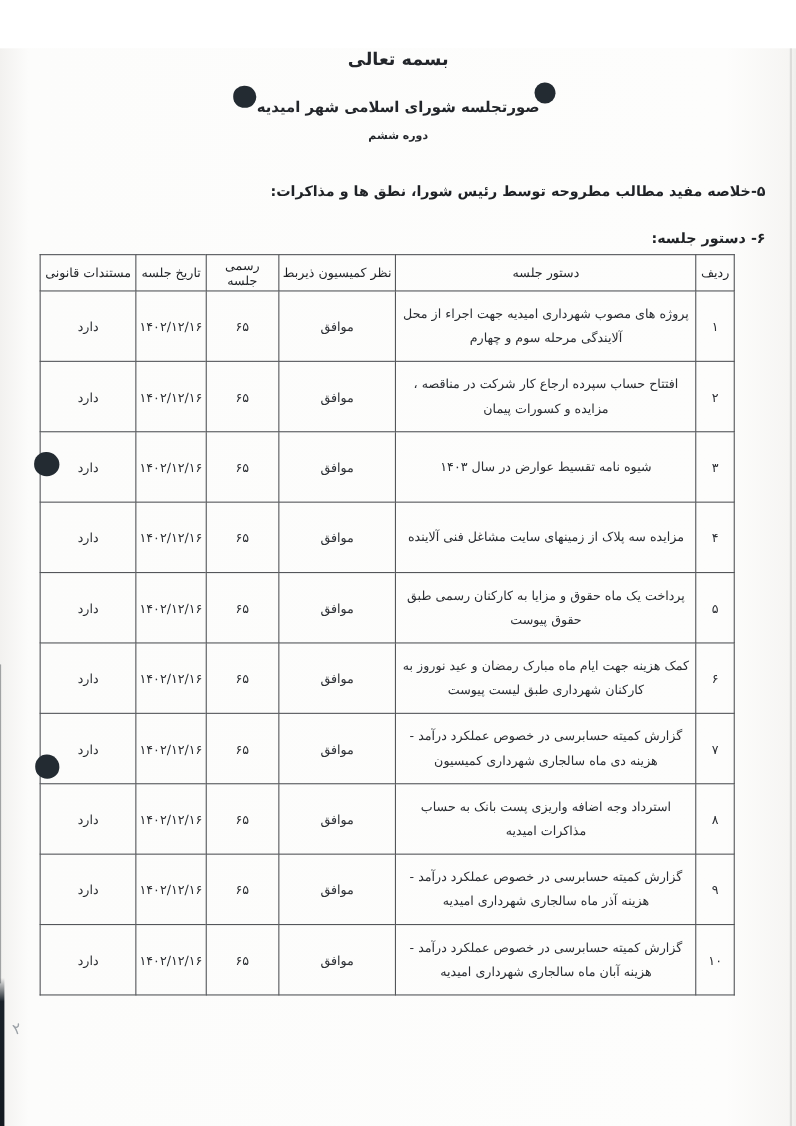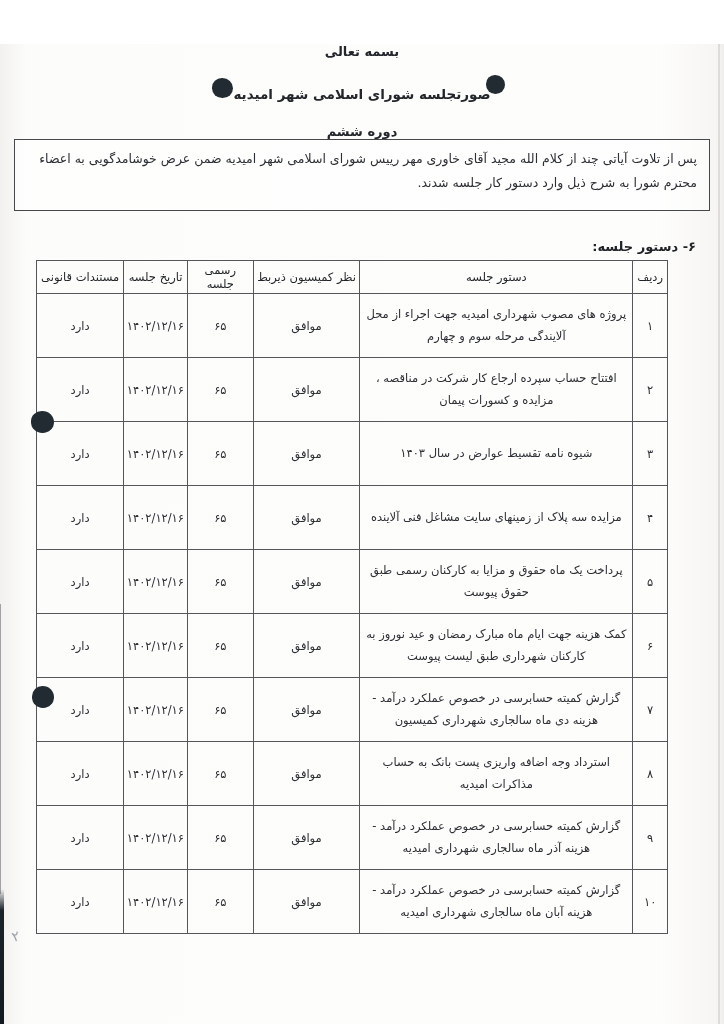--- a/index.html
+++ b/index.html
@@ -27,23 +27,23 @@
     background:linear-gradient(180deg,rgba(20,26,32,0) 0%,#1a222a 12%,#10161c 100%);
   }
   .edge-left-faint{position:absolute;left:0;top:560px;height:290px;width:1px;background:rgba(60,66,72,.45);}
   .handwritten-mark{
     position:absolute;left:12px;top:884px;
     color:#9ba1a7;font-size:14px;transform:rotate(-18deg);
     font-family:"DejaVu Sans",sans-serif;
   }
   
   .doc-header{margin-top:44px;text-align:center;font-weight:bold;color:#23262b;}
-  .doc-header .bismillah{font-size:13px;}
+  .doc-header .bismillah{font-size:16px;}
   .doc-header .title{font-size:13.5px;margin-top:27px;}
-  .doc-header .term{font-size:13px;margin-top:22px;}
+  .doc-header .term{font-size:10px;margin-top:12px;}
   
   .section5-heading{
     margin:38px 28px 8px 0;
     font-size:13px;font-weight:bold;color:#1f2226;text-align:right;
   }
   .summary-box{
     margin:0 14px;height:72px;
     border:1.5px solid #46474b;
     padding:7px 12px 0 12px;
     font-size:12.5px;line-height:1.95;text-align:right;color:#2b2e33;
@@ -96,21 +96,21 @@
   <div class="edge-left-dark"></div>
 
   <div class="handwritten-mark">۲</div>
 
   <div class="doc-header">
     <div class="bismillah">بسمه تعالی</div>
     <div class="title">صورتجلسه شورای اسلامی شهر امیدیه</div>
     <div class="term">دوره ششم</div>
   </div>
 
-  <div class="summary-box">پس از تلاوت آیاتی چند از کلام الله مجید آقای خاوری مهر رییس شورای اسلامی شهر امیدیه ضمن عرض خوشامدگویی به اعضاء محترم شورا به شرح ذیل وارد دستور کار جلسه شدند.</div>
+  <div class="section5-heading">۵-خلاصه مفید مطالب مطروحه توسط رئیس شورا، نطق ها و مذاکرات:</div>
 
   <div class="section6-heading">۶- دستور جلسه:</div>
 
   <table class="agenda">
     <colgroup>
       <col class="c-row">
         <col class="c-agenda">
         <col class="c-opinion">
       <col class="c-session">
         <col class="c-date">

